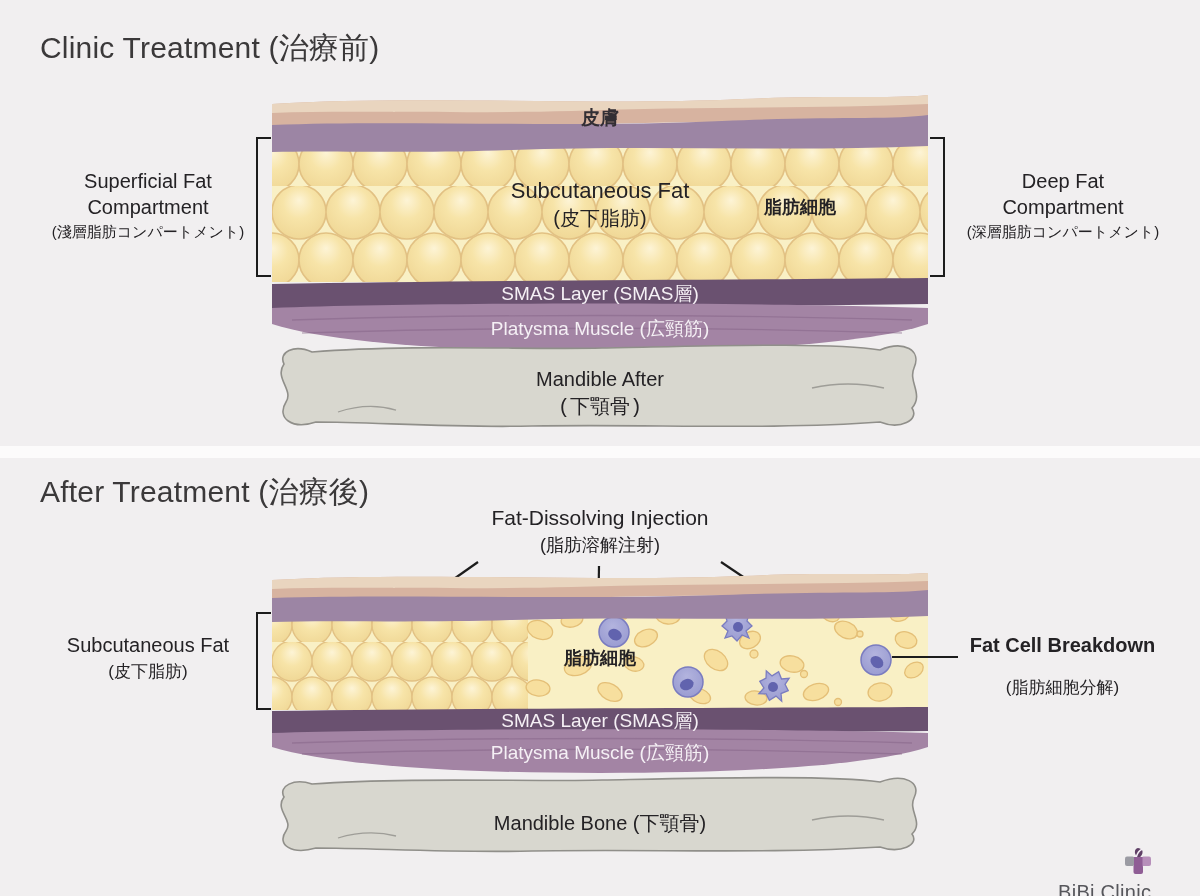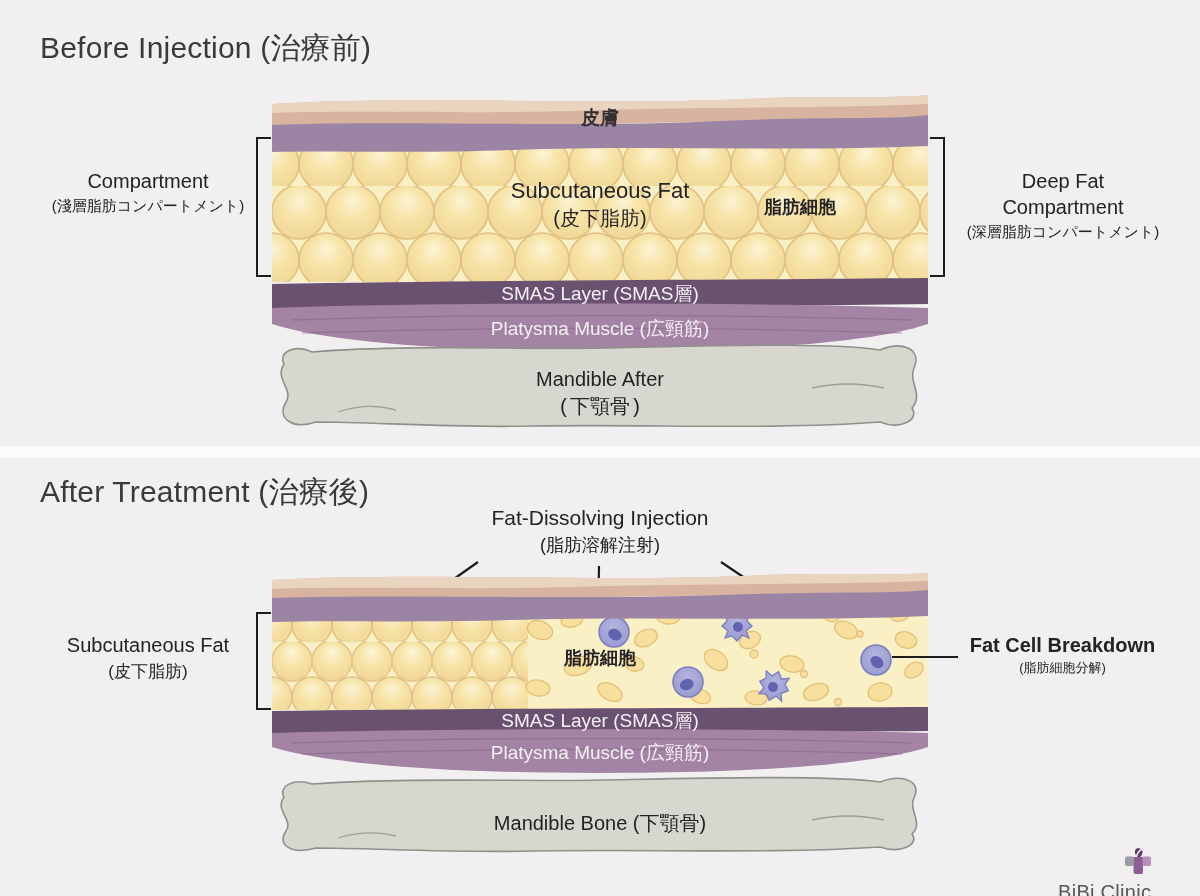--- a/index.html
+++ b/index.html
@@ -26,21 +26,21 @@
   .connector { position:absolute; height:2.2px; background:var(--ink); }
   .center-anchor { left:600px; }
   .logo { position:absolute; display:flex; align-items:flex-end; gap:7px;flex-direction:column; }
   .logo-text { font-size:20px; color:var(--logo-text); letter-spacing:.3px; }
   svg { display:block; }
 </style>
 </head>
 <body>
 
 <div class="panel" id="panel-before">
-  <div class="abs section-title" style="left:40px; top:28px;">Before Injection (治療前)</div>
+  <div class="abs section-title" style="left:40px; top:28px;">Clinic Treatment (治療前)</div>
 </div>
 
 <svg class="abs" style="left:272px; top:90px;" width="656" height="342" viewBox="0 0 656 342">
   <defs>
     <radialGradient id="cellG" cx="50%" cy="40%" r="65%" fx="50%" fy="28%">
       <stop offset="0%" style="stop-color:var(--fat-cell-hi)"></stop>
       <stop offset="45%" style="stop-color:var(--fat-cell)"></stop>
       <stop offset="100%" style="stop-color:var(--fat-cell-deep)"></stop>
     </radialGradient>
     <pattern id="fatP" width="54" height="96" patternUnits="userSpaceOnUse">
@@ -64,20 +64,21 @@
   <g stroke="var(--bone-edge)" stroke-width="1.3" fill="none" opacity="0.8">
     <path d="M66,322 Q96,312 124,320"></path>
     <path d="M540,298 Q576,290 612,298"></path>
   </g>
 </svg>
 
 <div class="bracket bl" style="left:256px; top:137px; height:136px;"></div>
 <div class="bracket br" style="left:930px; top:137px; height:136px;"></div>
 
 <div class="abs side-label" style="left:28px; top:168px; width:240px;">
+  <div class="en">Superficial Fat</div>
   <div class="en">Compartment</div>
   <div class="jp">(淺層脂肪コンパートメント)</div>
 </div>
 <div class="abs side-label" style="left:938px; top:168px; width:250px;">
   <div class="en">Deep Fat</div>
   <div class="en">Compartment</div>
   <div class="jp">(深層脂肪コンパートメント)</div>
 </div>
 
 <div class="dlabel jp-bold center-anchor" style="top:105px; font-size:19px; color:#322e34;">皮膚</div>
@@ -193,21 +194,21 @@
 
 <div class="bracket bl" style="left:256px; top:612px; height:94px;"></div>
 <div class="connector" style="left:892px; top:656px; width:66px;"></div>
 
 <div class="abs side-label" style="left:28px; top:632px; width:240px;">
   <div style="font-size:20px;">Subcutaneous Fat</div>
   <div style="font-size:17px; margin-top:3px;">(皮下脂肪)</div>
 </div>
 <div class="abs side-label" style="left:945px; top:632px; width:235px;">
   <div style="font-size:20px;font-weight:bold;">Fat Cell Breakdown</div>
-  <div style="font-size:13px; margin-top:2px;">(脂肪細胞分解)</div>
+  <div style="font-size:17px; margin-top:19px;">(脂肪細胞分解)</div>
 </div>
 
 <div class="dlabel jp-bold center-anchor" style="top:646px; font-size:18px;">脂肪細胞</div>
 <div class="dlabel white-t center-anchor" style="top:708px; font-size:19px;">SMAS Layer (SMAS層)</div>
 <div class="dlabel white-t center-anchor" style="top:740px; font-size:19px;">Platysma Muscle (広頸筋)</div>
 <div class="dlabel center-anchor" style="top:810px; font-size:20px;">Mandible Bone (下顎骨)</div>
 
 <div class="logo" style="left:1058px; top:848px;">
   <svg width="26" height="26" viewBox="0 0 26 26">
     <rect x="0" y="8.5" width="9.5" height="9.5" rx="2" fill="var(--logo-gray)"></rect>

